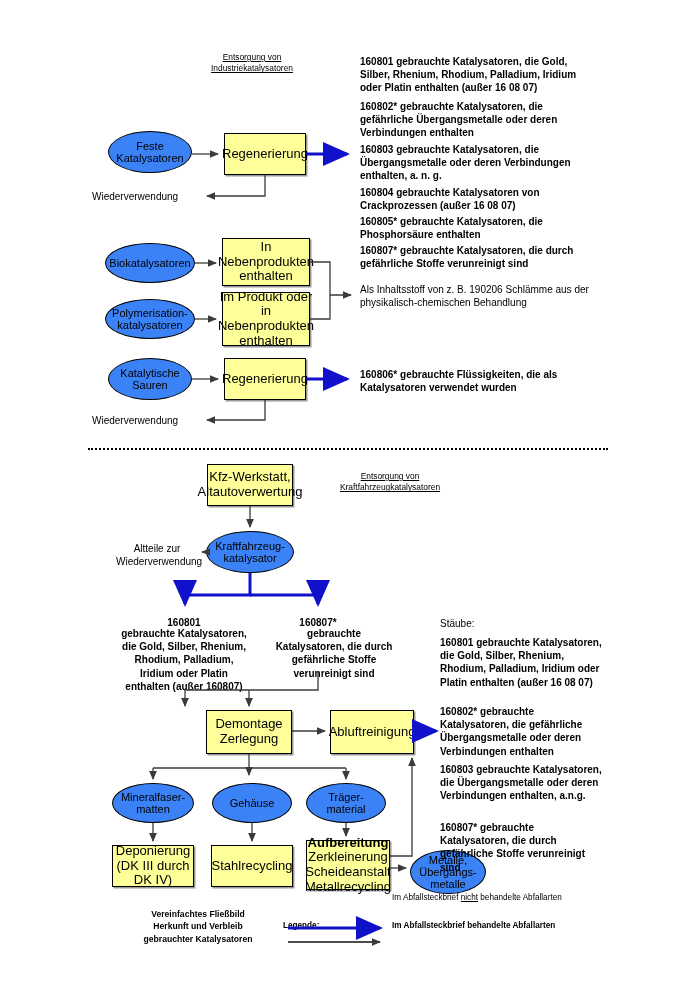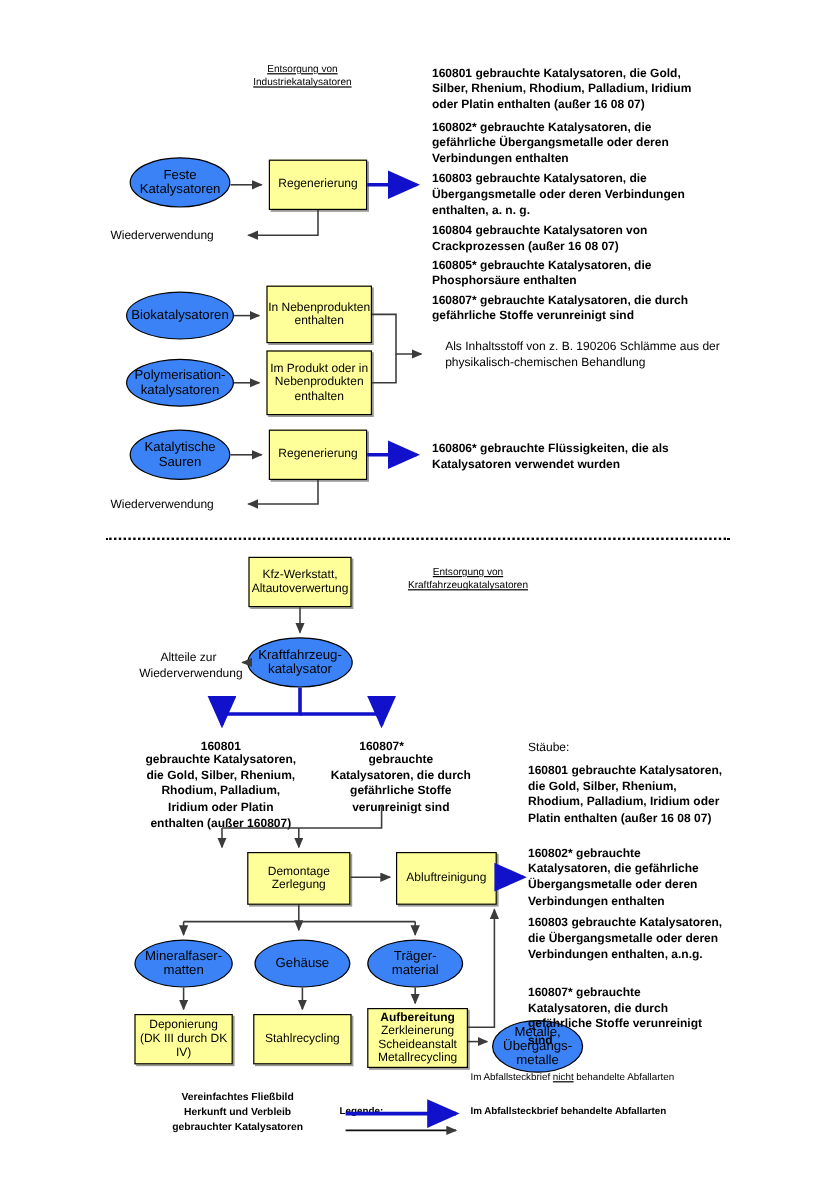--- a/index.html
+++ b/index.html
@@ -1,21 +1,21 @@
 <!DOCTYPE html>
 <html><head>
 <meta charset="utf-8">
 <style>
   html,body{margin:0;padding:0;background:#ffffff;}
   body{width:700px;height:990px;position:relative;overflow:hidden;
        font-family:"Liberation Sans","DejaVu Sans",sans-serif;color:#000;}
   .node{position:absolute;box-sizing:border-box;display:flex;align-items:center;
         justify-content:center;text-align:center;line-height:1.12;}
   .boxn{background:#FFFF99;border:1.2px solid #000;box-shadow:1.5px 1.5px 0 #9a9a9a;
-        font-size:10px;justify-content:center;}
+        font-size:13px;justify-content:center;}
   .elln{background:#3b82f6;border:1.2px solid #000;border-radius:50%;font-size:11px;}
   .txt{position:absolute;font-size:10px;line-height:1.32;}
   .bold{font-weight:bold;}
   .ttl{position:absolute;font-size:8.4px;line-height:1.35;text-align:center;
        text-decoration:underline;}
   .cap{position:absolute;font-size:8.6px;font-weight:bold;line-height:1.45;text-align:center;}
   .lgd{position:absolute;font-size:8.2px;line-height:1.3;}
   .dash{position:absolute;height:0;border-top:2.4px dotted #000;}
   svg.arrows{position:absolute;left:0;top:0;width:700px;height:990px;pointer-events:none;}
   u{text-decoration:underline;}
@@ -80,21 +80,21 @@
 
 <div class="txt" style="left:92px;top:414px;width:110px;text-align:left;">Wiederverwendung</div>
 
 <div class="txt bold" style="left:360px;top:55px;width:232px;">160801 gebrauchte Katalysatoren, die Gold, Silber, Rhenium, Rhodium, Palladium, Iridium oder Platin enthalten (außer 16 08 07)</div>
 <div class="txt bold" style="left:360px;top:100px;width:232px;">160802* gebrauchte Katalysatoren, die gefährliche Übergangsmetalle oder deren Verbindungen enthalten</div>
 <div class="txt bold" style="left:360px;top:143px;width:232px;">160803 gebrauchte Katalysatoren, die Übergangsmetalle oder deren Verbindungen enthalten, a. n. g.</div>
 <div class="txt bold" style="left:360px;top:186px;width:232px;">160804 gebrauchte Katalysatoren von Crackprozessen (außer 16 08 07)</div>
 <div class="txt bold" style="left:360px;top:215px;width:232px;">160805* gebrauchte Katalysatoren, die Phosphorsäure enthalten</div>
 <div class="txt bold" style="left:360px;top:244px;width:232px;">160807* gebrauchte Katalysatoren, die durch gefährliche Stoffe verunreinigt sind</div>
 
-<div class="txt" style="left:360px;top:283px;width:232px;margin-left:11px;">Als Inhaltsstoff von z. B. 190206 Schlämme aus der physikalisch-chemischen Behandlung</div>
+<div class="txt" style="left:360px;top:283px;width:232px;">Als Inhaltsstoff von z. B. 190206 Schlämme aus der physikalisch-chemischen Behandlung</div>
 
 <div class="txt bold" style="left:360px;top:368px;width:232px;">160806* gebrauchte Flüssigkeiten, die als Katalysatoren verwendet wurden</div>
 
 <div class="dash" style="left:88px;top:448px;width:520px;"></div>
 
 <div class="ttl" style="left:300px;top:471px;width:180px;">
   <div>Entsorgung von</div>
   <div>Kraftfahrzeugkatalysatoren</div>
 </div>
 

